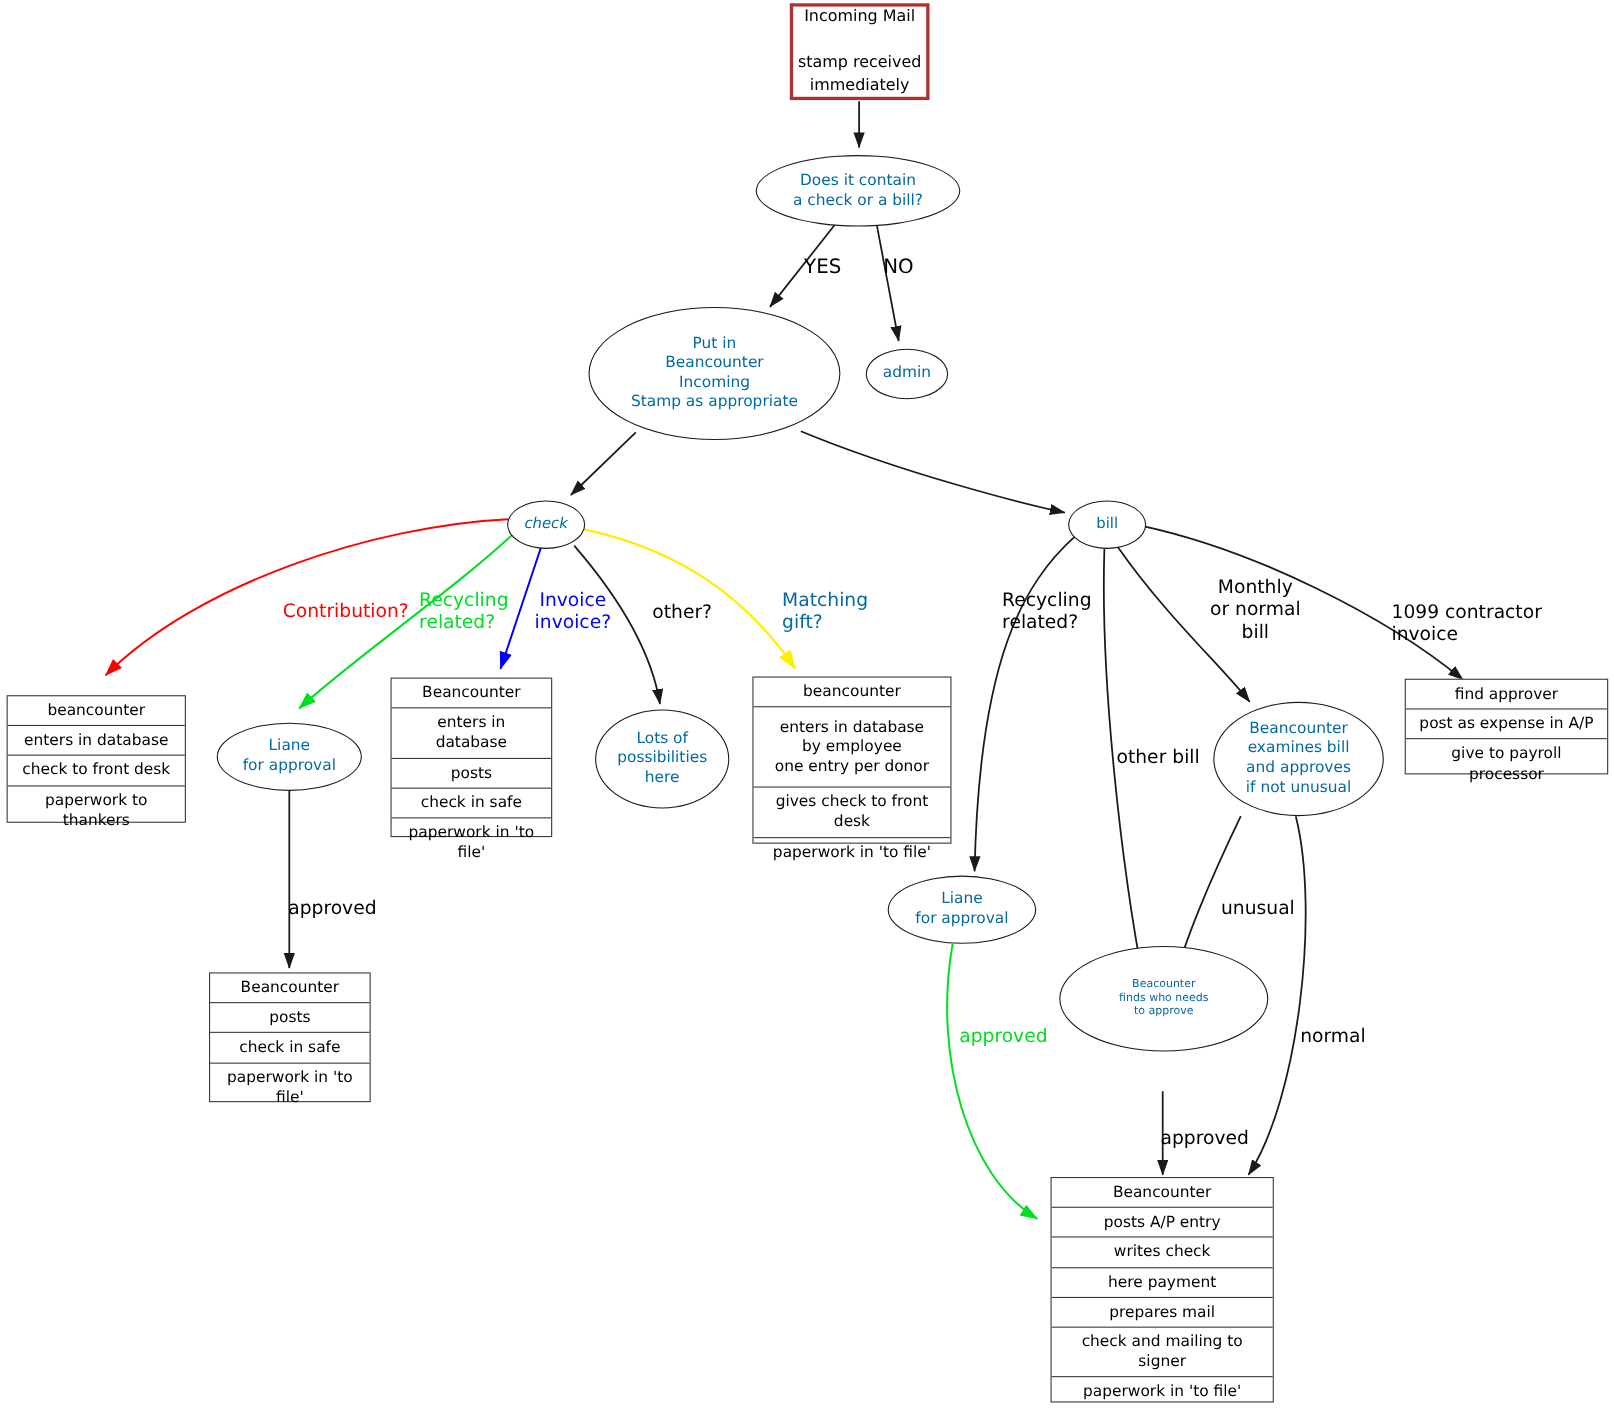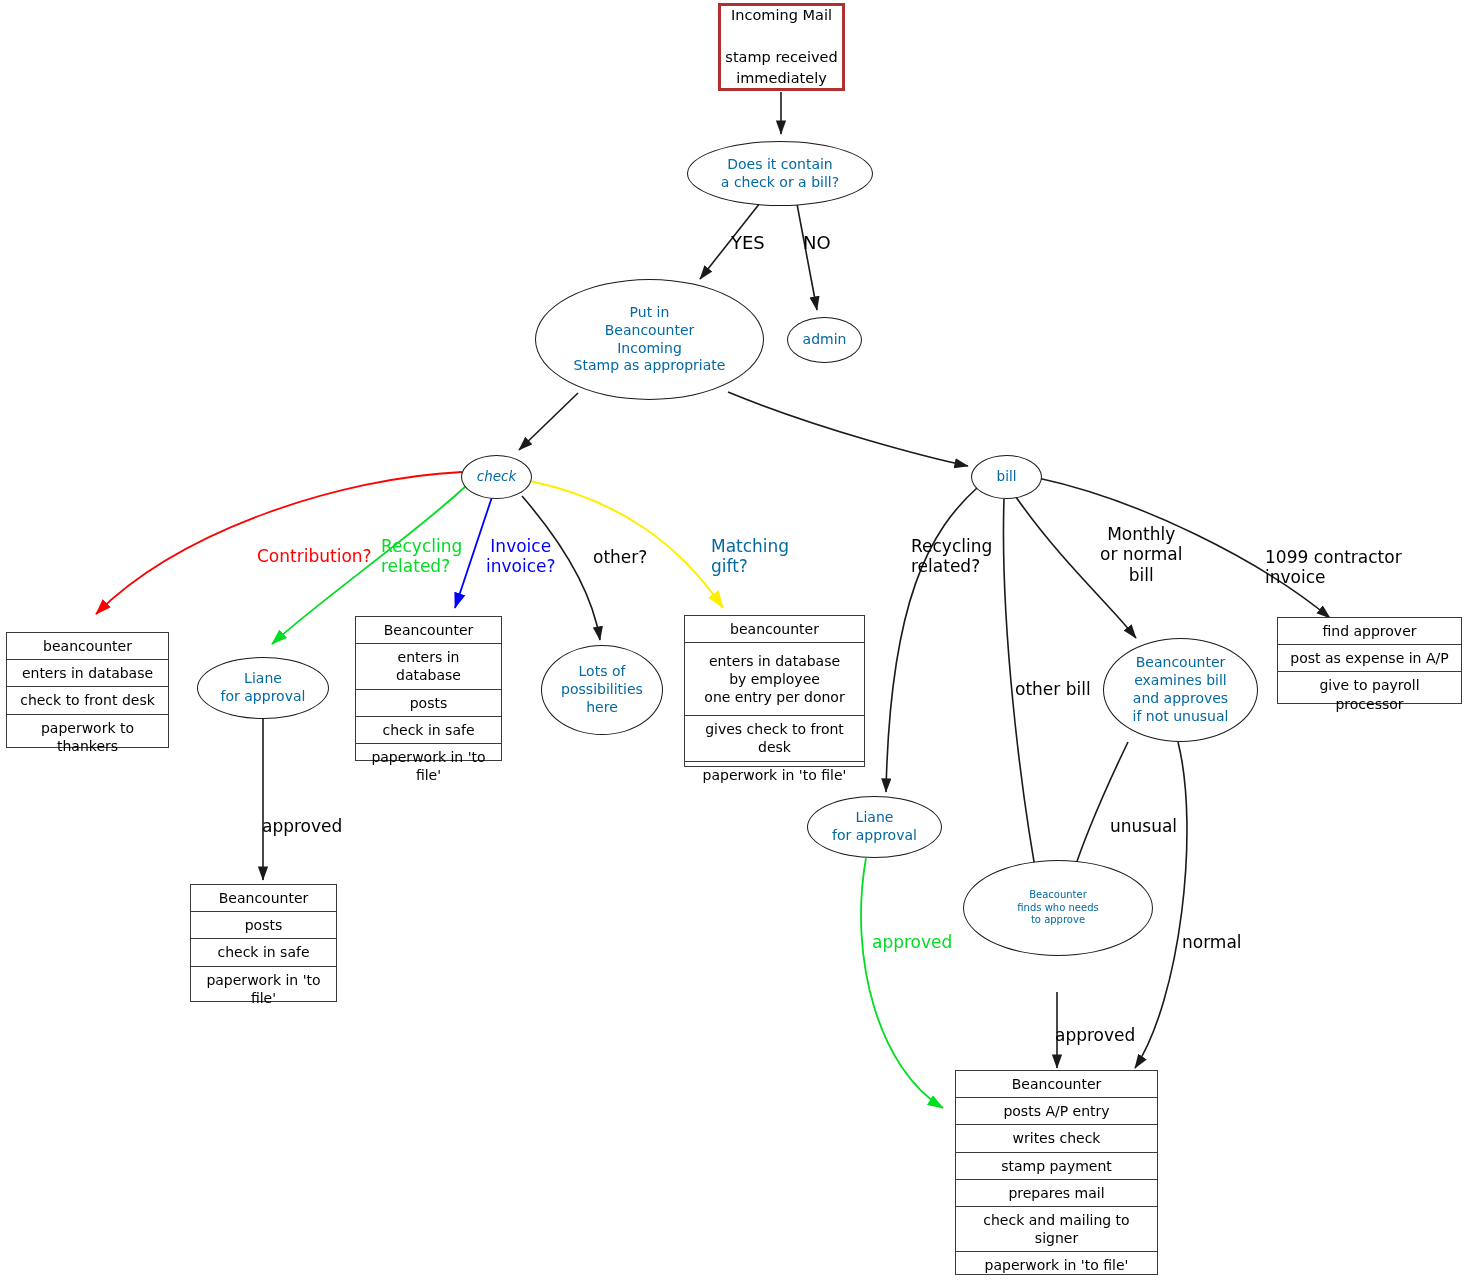--- a/index.html
+++ b/index.html
@@ -229,21 +229,21 @@
   <div class="node ellipse" style="left:963px;top:860px;width:190px;height:96px;font-size:10px;">
     <span class="lbl">Beacounter
 finds who needs
 to approve</span>
   </div>
 
   <div class="node record" style="left:955px;top:1070px;width:203px;height:205px;">
     <div class="row">Beancounter</div>
     <div class="row">posts A/P entry</div>
     <div class="row">writes check</div>
-    <div class="row">stamp payment</div>
+    <div class="row">here payment</div>
     <div class="row">prepares mail</div>
     <div class="row">check and mailing to signer</div>
     <div class="row">paperwork in 'to file'</div>
   </div>
 
   <div class="elabel big" style="left:731px;top:232px;">YES</div>
   <div class="elabel big" style="left:803px;top:232px;">NO</div>
 
   <div class="elabel" style="left:215px;top:546px;color:#ff0000;margin-left:42px;">Contribution?</div>
   <div class="elabel" style="left:381px;top:536px;color:#00dd22;text-align:left;">Recycling

